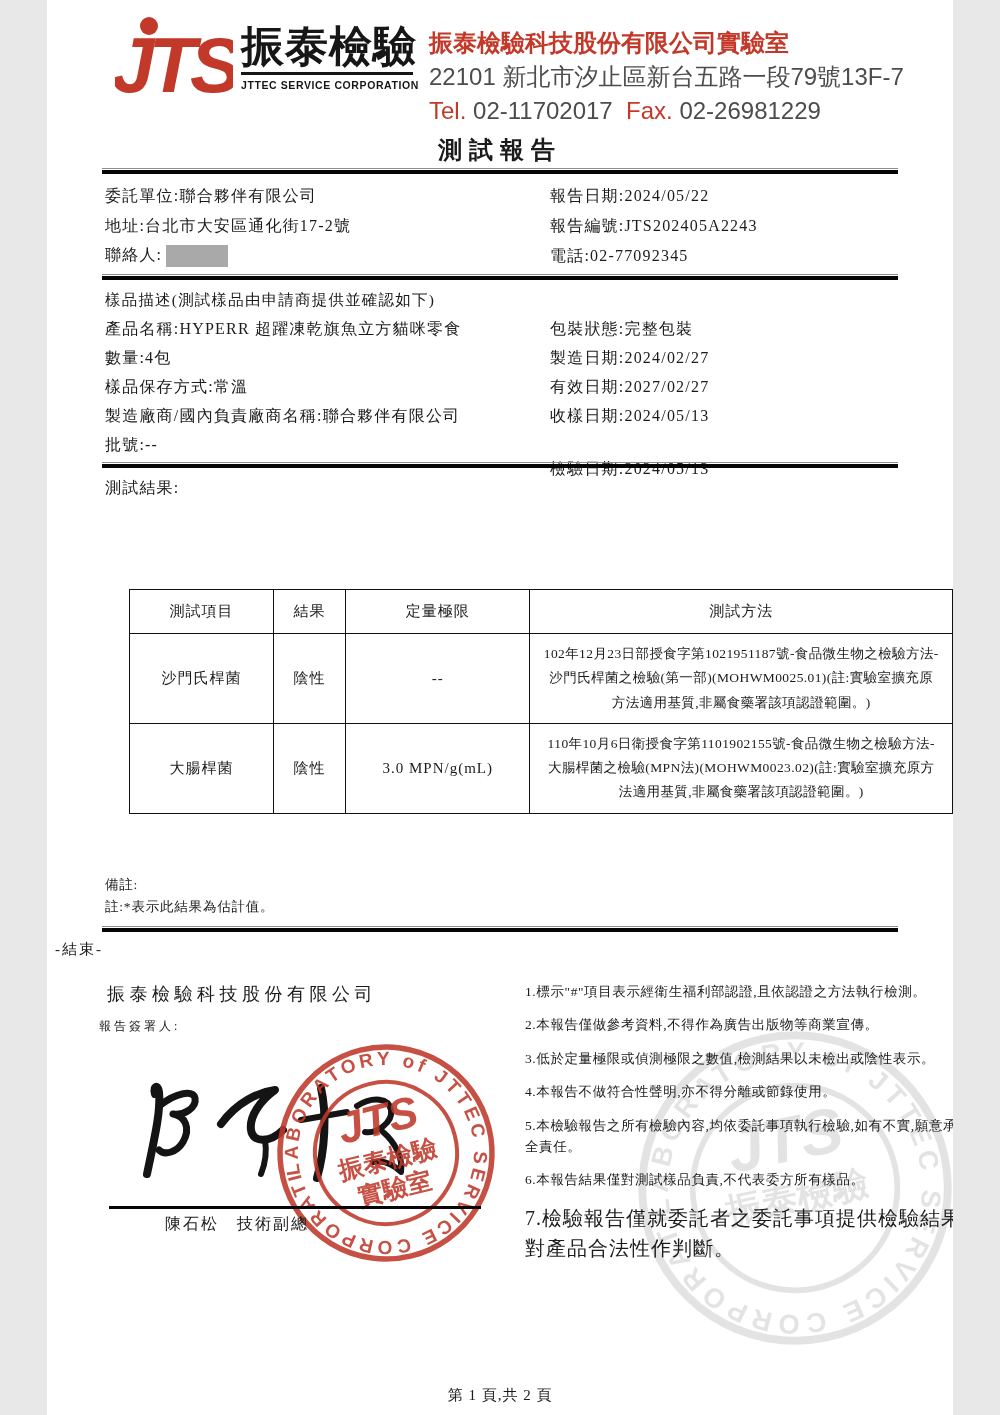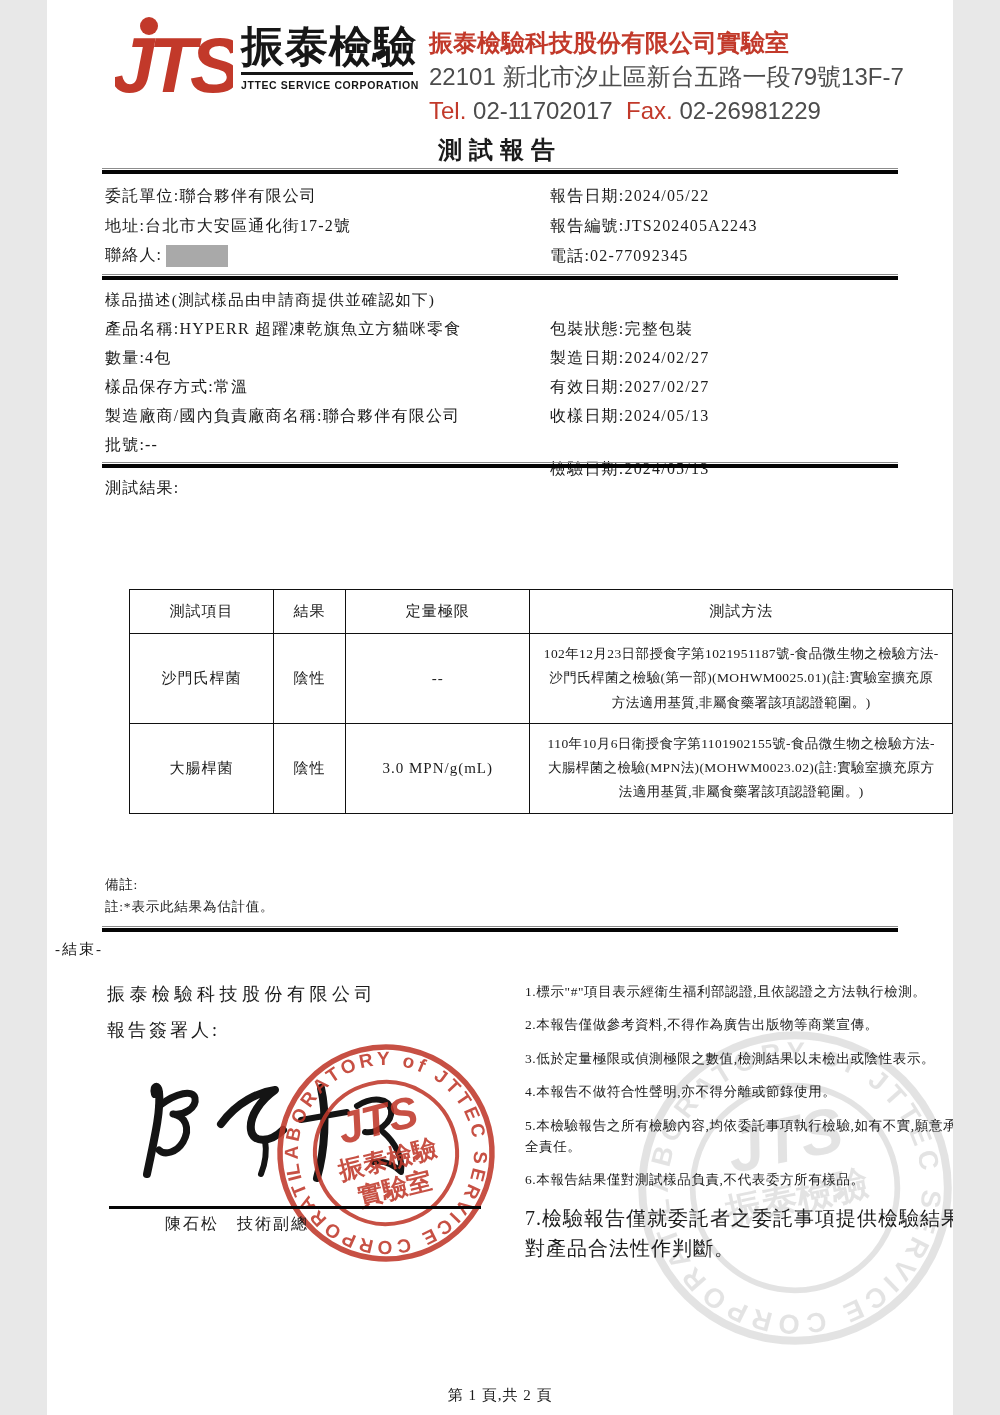--- a/index.html
+++ b/index.html
@@ -39,21 +39,21 @@
   .results td,.results th{border:1.6px solid #111;text-align:center;vertical-align:middle;
       font-weight:normal;padding:4px 8px;box-sizing:border-box;margin-left:16px;}
   .results th{height:44px;font-size:15px;letter-spacing:1px;}
   .results td{height:79px;font-size:15px;letter-spacing:1px;}
   .results td.method{font-size:13.5px;line-height:1.8;letter-spacing:0.4px;padding:8px 12px;}
   
   .small{font-size:13.5px;letter-spacing:0.8px;}
   .endmark{position:absolute;top:940px;left:8px;width:100%;font-size:15px;letter-spacing:2px;}
   
   .sig-company{position:absolute;left:60px;top:982px;font-size:18px;letter-spacing:4.5px;}
-  .sig-label{position:absolute;left:60px;top:1018px;font-size:18px;letter-spacing:3px;text-align:right;}
+  .sig-label{position:absolute;left:52px;top:1018px;font-size:12px;letter-spacing:3px;text-align:right;}
   .sig-area{position:absolute;left:60px;top:1040px;width:410px;height:200px;}
   .signature{position:absolute;left:18px;top:18px;}
   .stamp{position:absolute;left:168px;top:2px;transform:rotate(-14deg);opacity:0.88;}
   .sig-line{position:absolute;left:2px;top:166px;width:372px;height:3px;background:#050505;}
   .sig-name{position:absolute;left:58px;top:174px;font-size:16px;letter-spacing:2px;}
   .notes{position:absolute;left:478px;top:982px;width:468px;z-index:2;}
   .notes .note{font-size:13.5px;line-height:1.55;letter-spacing:0.6px;margin-bottom:12.5px;}
   .notes .note.big{font-size:20px;line-height:1.5;letter-spacing:1px;margin-top:2px;}
   .watermark{position:absolute;left:588px;top:1028px;opacity:0.5;transform:rotate(-12deg);z-index:1;}
   .pagenum{position:absolute;top:1386px;left:0;width:100%;text-align:center;font-size:15px;letter-spacing:1px;}

